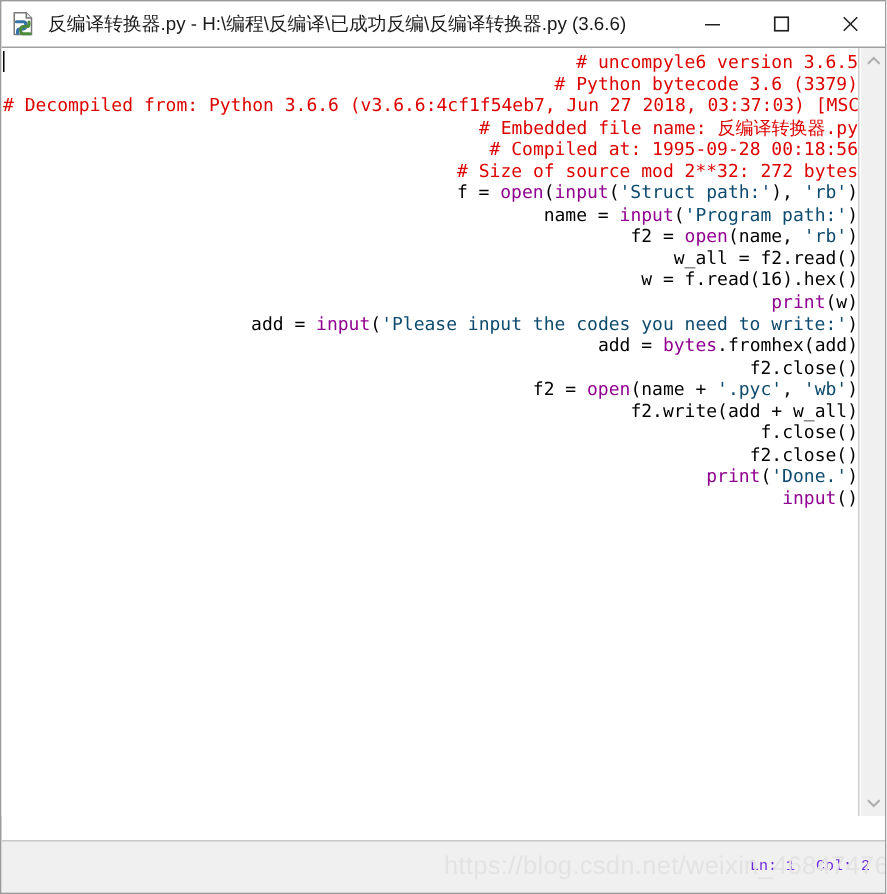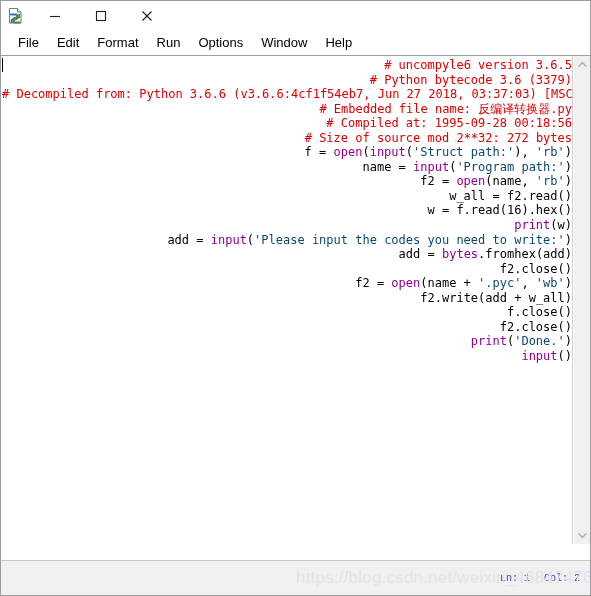--- a/index.html
+++ b/index.html
@@ -181,47 +181,39 @@
 
   <div id="titlebar">
     <div id="app-icon">
       <svg width="18" height="18" viewBox="0 0 18 18" xmlns="http://www.w3.org/2000/svg">
         <path d="M2.5 1.5 h8 l3.5 3.5 v11 h-11.5 z" fill="#ffffff" stroke="#7a7a7a" stroke-width="1"></path>
         <path d="M10.5 1.5 v3.5 h3.5" fill="#dfe6ef" stroke="#7a7a7a" stroke-width="1"></path>
         <path d="M4 7.5 h4.6 a1.6 1.6 0 0 1 1.6 1.6 v1.6 a1.6 1.6 0 0 1 -1.6 1.6 h-2.3 a1.6 1.6 0 0 0 -1.6 1.6 v1.3" fill="none" stroke="#3572A5" stroke-width="2.1" stroke-linecap="round"></path>
         <path d="M13 15.5 h-4.6 a1.6 1.6 0 0 1 -1.6 -1.6 v-1.6 a1.6 1.6 0 0 1 1.6 -1.6 h2.3 a1.6 1.6 0 0 0 1.6 -1.6 v-1.3" fill="none" stroke="#4b8b3b" stroke-width="2.1" stroke-linecap="round"></path>
       </svg>
     </div>
+    <div id="title-text">反编译转换器.py - H:\编程\反编译\已成功反编\反编译转换器.py (3.6.6)</div>
     <div class="wbtn" id="btn-min">
       <svg width="12" height="12" viewBox="0 0 12 12">
           <line x1="1" y1="6.5" x2="11" y2="6.5" stroke="currentColor" stroke-width="1.1"></line>
         </svg>
     </div>
     <div class="wbtn" id="btn-max">
       <svg width="12" height="12" viewBox="0 0 12 12">
           <rect x="1.5" y="1.5" width="9" height="9" fill="none" stroke="currentColor" stroke-width="1.1"></rect>
         </svg>
     </div>
     <div class="wbtn" id="btn-close">
       <svg width="12" height="12" viewBox="0 0 12 12">
           <line x1="1.5" y1="1.5" x2="10.5" y2="10.5" stroke="currentColor" stroke-width="1.1"></line>
           <line x1="10.5" y1="1.5" x2="1.5" y2="10.5" stroke="currentColor" stroke-width="1.1"></line>
         </svg>
     </div>
   </div>
 
-  <div id="menubar">
-    <div class="menu-item">File</div>
-    <div class="menu-item">Edit</div>
-    <div class="menu-item">Format</div>
-    <div class="menu-item">Run</div>
-    <div class="menu-item">Options</div>
-    <div class="menu-item">Window</div>
-    <div class="menu-item">Help</div>
-  </div>
 
   <div id="editor-wrap">
     <div id="code-area">
       <div id="caret"></div>
       <div id="code"><div class="ln"><span class="cmt"># uncompyle6 version 3.6.5</span></div><div class="ln"><span class="cmt"># Python bytecode 3.6 (3379)</span></div><div class="ln"><span class="cmt"># Decompiled from: Python 3.6.6 (v3.6.6:4cf1f54eb7, Jun 27 2018, 03:37:03) [MSC</span></div><div class="ln"><span class="cmt"># Embedded file name: 反编译转换器.py</span></div><div class="ln"><span class="cmt"># Compiled at: 1995-09-28 00:18:56</span></div><div class="ln"><span class="cmt"># Size of source mod 2**32: 272 bytes</span></div><div class="ln"><span class="pl">f = </span><span class="bi">open</span><span class="pl">(</span><span class="bi">input</span><span class="pl">(</span><span class="str">'Struct path:'</span><span class="pl">), </span><span class="str">'rb'</span><span class="pl">)</span></div><div class="ln"><span class="pl">name = </span><span class="bi">input</span><span class="pl">(</span><span class="str">'Program path:'</span><span class="pl">)</span></div><div class="ln"><span class="pl">f2 = </span><span class="bi">open</span><span class="pl">(name, </span><span class="str">'rb'</span><span class="pl">)</span></div><div class="ln"><span class="pl">w_all = f2.read()</span></div><div class="ln"><span class="pl">w = f.read(16).hex()</span></div><div class="ln"><span class="bi">print</span><span class="pl">(w)</span></div><div class="ln"><span class="pl">add = </span><span class="bi">input</span><span class="pl">(</span><span class="str">'Please input the codes you need to write:'</span><span class="pl">)</span></div><div class="ln"><span class="pl">add = </span><span class="bi">bytes</span><span class="pl">.fromhex(add)</span></div><div class="ln"><span class="pl">f2.close()</span></div><div class="ln"><span class="pl">f2 = </span><span class="bi">open</span><span class="pl">(name + </span><span class="str">'.pyc'</span><span class="pl">, </span><span class="str">'wb'</span><span class="pl">)</span></div><div class="ln"><span class="pl">f2.write(add + w_all)</span></div><div class="ln"><span class="pl">f.close()</span></div><div class="ln"><span class="pl">f2.close()</span></div><div class="ln"><span class="bi">print</span><span class="pl">(</span><span class="str">'Done.'</span><span class="pl">)</span></div><div class="ln"><span class="bi">input</span><span class="pl">()</span></div></div>
     </div>
 
     <div id="vscroll">
       <div class="sb-arrow">
         <svg width="9" height="7" viewBox="0 0 9 7">

